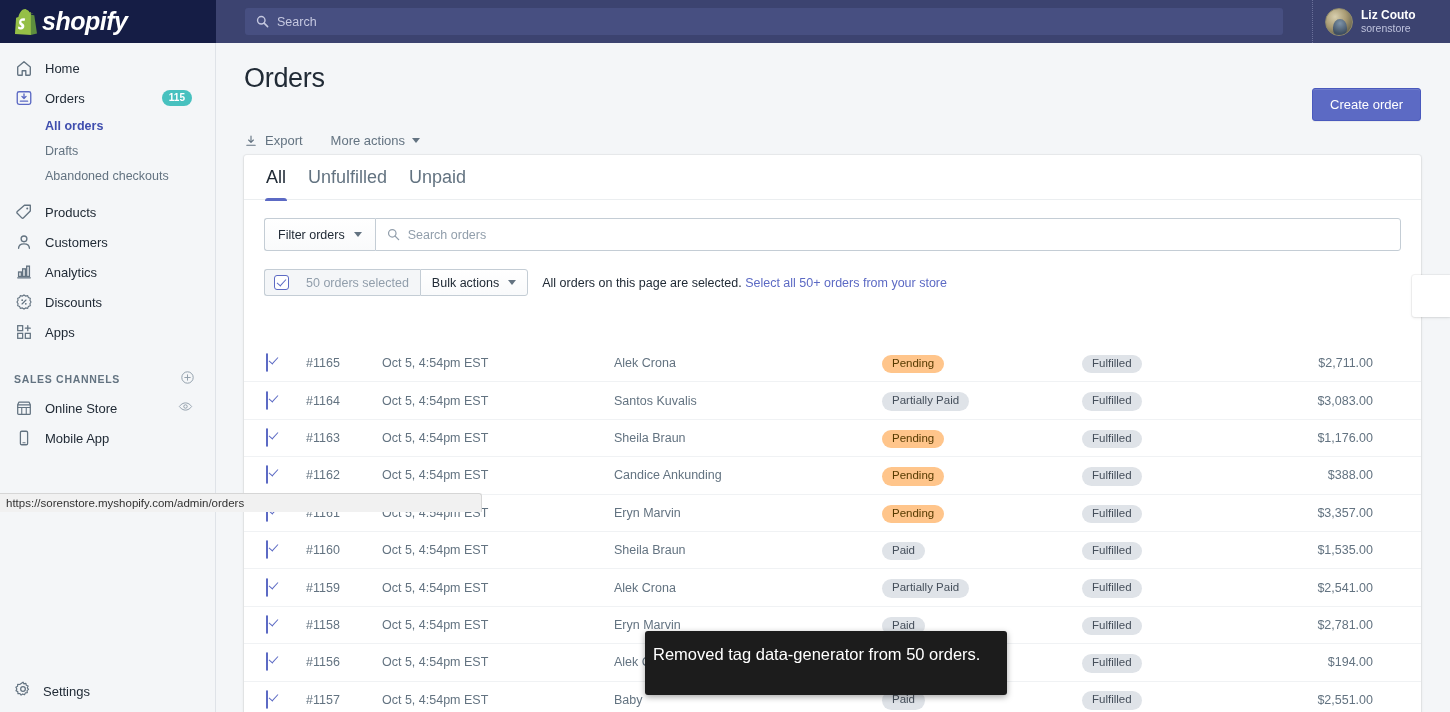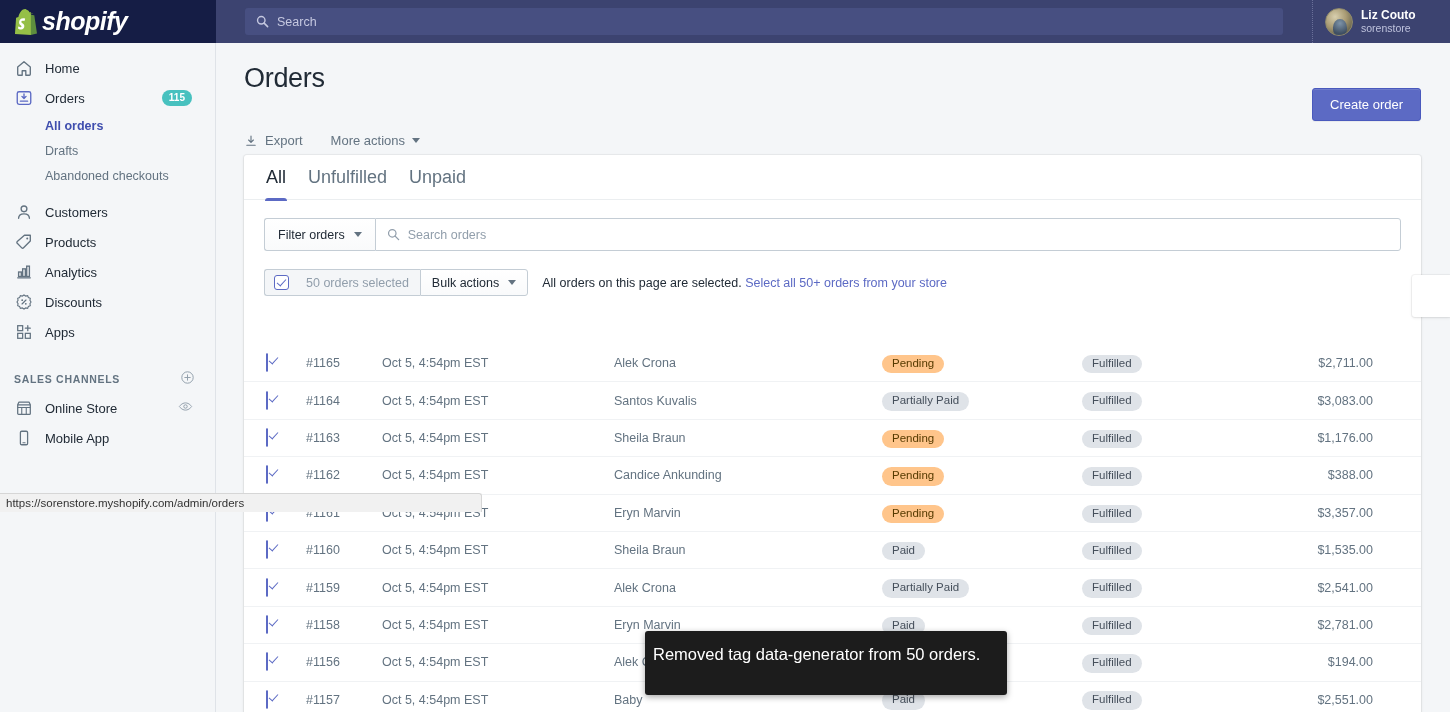--- a/index.html
+++ b/index.html
@@ -284,35 +284,35 @@
       <div class="subnav-item active">All orders</div>
       <div class="subnav-item">Drafts</div>
       <div class="subnav-item">Abandoned checkouts</div>
     </div>
 
     <div class="nav-gap"></div>
 
     <div class="nav-item">
       <span class="ico">
         <svg width="18" height="18" viewBox="0 0 20 20">
+            <path d="M10.5 2.5H17v6.5l-7.5 7.5a1.4 1.4 0 0 1-2 0l-5-5a1.4 1.4 0 0 1 0-2z" fill="none" stroke="#637381" stroke-width="1.5" stroke-linejoin="round"></path>
+            <circle cx="13.6" cy="6.2" r="1.1" fill="#637381"></circle>
+          </svg>
+      </span>
+      <span class="lbl">Products</span>
+    </div>
+
+    <div class="nav-item">
+      <span class="ico">
+        <svg width="18" height="18" viewBox="0 0 20 20">
             <circle cx="10" cy="6.5" r="3.2" fill="none" stroke="#637381" stroke-width="1.5"></circle>
             <path d="M4 17c0-3.3 2.7-5 6-5s6 1.7 6 5" fill="none" stroke="#637381" stroke-width="1.5" stroke-linecap="round"></path>
           </svg>
       </span>
       <span class="lbl">Customers</span>
-    </div>
-
-    <div class="nav-item">
-      <span class="ico">
-        <svg width="18" height="18" viewBox="0 0 20 20">
-            <path d="M10.5 2.5H17v6.5l-7.5 7.5a1.4 1.4 0 0 1-2 0l-5-5a1.4 1.4 0 0 1 0-2z" fill="none" stroke="#637381" stroke-width="1.5" stroke-linejoin="round"></path>
-            <circle cx="13.6" cy="6.2" r="1.1" fill="#637381"></circle>
-          </svg>
-      </span>
-      <span class="lbl">Products</span>
     </div>
 
     <div class="nav-item">
       <span class="ico">
         <svg width="18" height="18" viewBox="0 0 20 20">
             <path d="M3 16.5h14" stroke="#637381" stroke-width="1.5" stroke-linecap="round"></path>
             <rect x="4" y="10" width="3" height="5" fill="none" stroke="#637381" stroke-width="1.5"></rect>
             <rect x="8.5" y="6.5" width="3" height="8.5" fill="none" stroke="#637381" stroke-width="1.5"></rect>
             <rect x="13" y="3.5" width="3" height="11.5" fill="none" stroke="#637381" stroke-width="1.5"></rect>
           </svg>
@@ -374,20 +374,29 @@
     <div class="nav-item">
       <span class="ico">
         <svg width="18" height="18" viewBox="0 0 20 20">
             <rect x="6" y="2.5" width="8" height="15" rx="1.5" fill="none" stroke="#637381" stroke-width="1.4"></rect>
             <path d="M8.8 15.2h2.4" stroke="#637381" stroke-width="1.2" stroke-linecap="round"></path>
           </svg>
       </span>
       <span class="lbl">Mobile App</span>
     </div>
 
+    <div class="settings-row">
+      <span class="ico">
+        <svg width="18" height="18" viewBox="0 0 20 20">
+            <circle cx="10" cy="10" r="2.6" fill="none" stroke="#637381" stroke-width="1.4"></circle>
+            <path d="M10 2.4l1.1 1.9 2.1-.5.5 2.1 2 .8-.9 2 1.3 1.7-1.6 1.4.3 2.2-2.2.3-.9 2-2-.8-1.8 1.3-1.3-1.8-2.2.1-.2-2.2-2-.9 1-2-1.1-1.9 1.9-1.1.1-2.2 2.2.2z" fill="none" stroke="#637381" stroke-width="1.3" stroke-linejoin="round"></path>
+          </svg>
+      </span>
+      <span class="lbl">Settings</span>
+    </div>
   </div>
 
   <div class="main">
     <div class="page-title">Orders</div>
 
     <div class="actions-row">
       <div class="act">
         <svg width="14" height="14" viewBox="0 0 20 20">
           <path d="M10 3v9m0 0l-3.4-3.4M10 12l3.4-3.4" fill="none" stroke="#637381" stroke-width="1.6" stroke-linecap="round" stroke-linejoin="round"></path>
           <path d="M4 16h12" stroke="#637381" stroke-width="1.6" stroke-linecap="round"></path>

